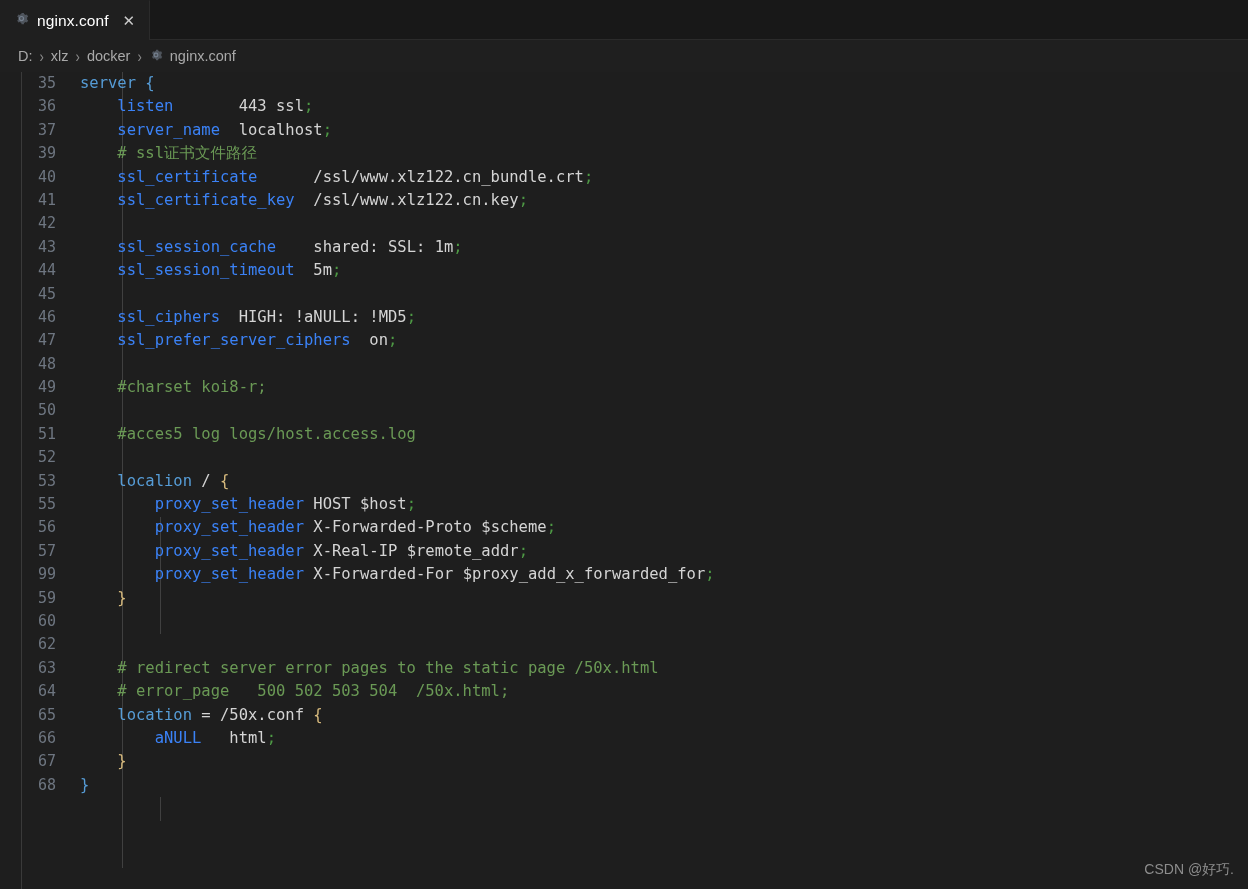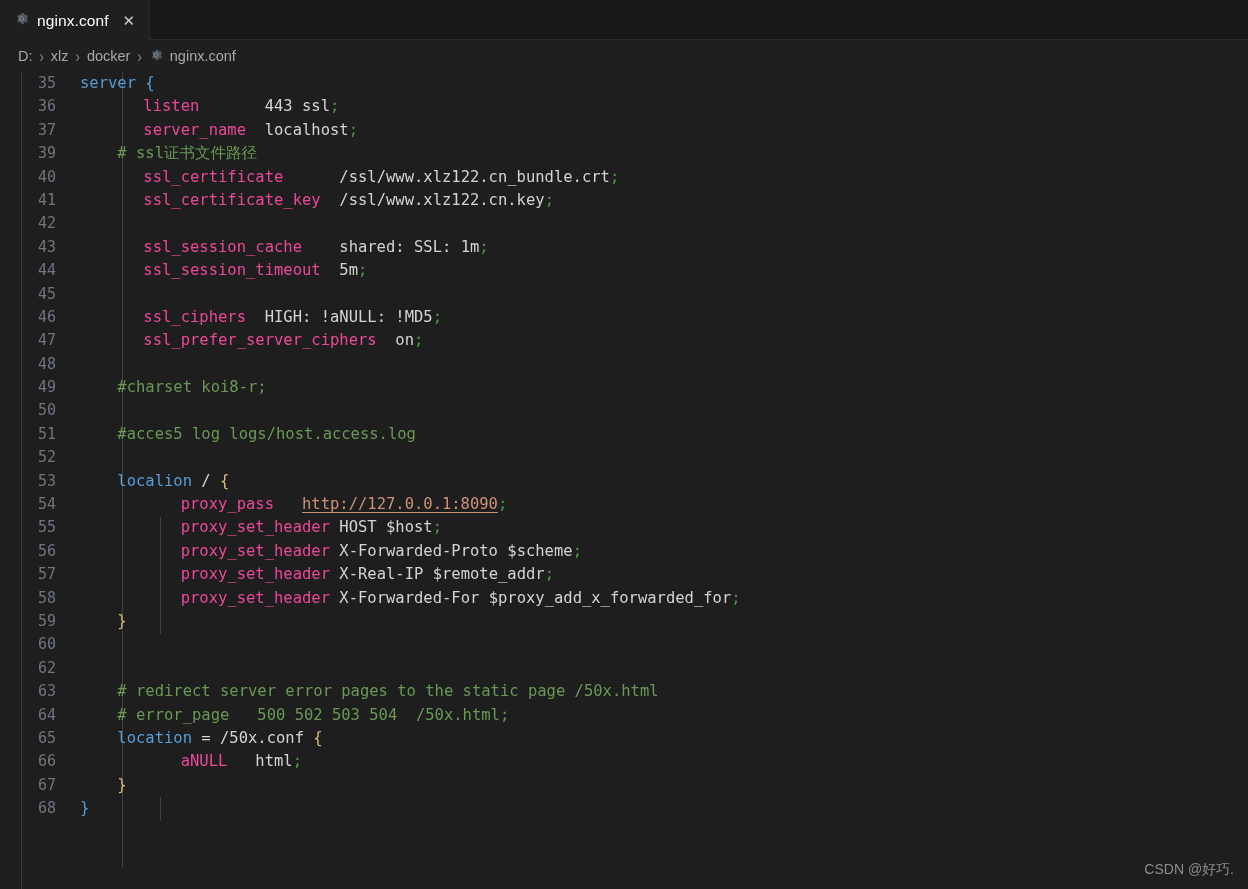--- a/index.html
+++ b/index.html
@@ -131,21 +131,21 @@
     background: #404040;
   }
   .guide-sep {
     position: absolute;
     width: 1px;
     background: #3a3a3a;
   }
 
   
   .kw      { color: #569cd6; }
-  .dir     { color: #ec4899; margin-left: 26px; }
+  .dir     { color: #3b82f6; }
   .plain   { color: #d4d4d4; }
   .cmt     { color: #6a9955; }
   .semi    { color: #4e9a45; }
   .brace-y { color: #d7ba7d; }
   .brace-b { color: #569cd6; }
   .link    { color: #ce9178; text-decoration: underline; text-underline-offset: 3px; }
 
   
   #watermark {
     position: absolute;
@@ -224,25 +224,24 @@
       <div class="row"><span class="ln">44</span><span class="gutter-gap"></span><span class="code">    <span class="dir">ssl_session_timeout</span>  <span class="plain">5m</span><span class="semi">;</span></span></div>
       <div class="row"><span class="ln">45</span><span class="gutter-gap"></span><span class="code"></span></div>
       <div class="row"><span class="ln">46</span><span class="gutter-gap"></span><span class="code">    <span class="dir">ssl_ciphers</span>  <span class="plain">HIGH:</span> <span class="plain">!aNULL:</span> <span class="plain">!MD5</span><span class="semi">;</span></span></div>
       <div class="row"><span class="ln">47</span><span class="gutter-gap"></span><span class="code">    <span class="dir">ssl_prefer_server_ciphers</span>  <span class="plain">on</span><span class="semi">;</span></span></div>
       <div class="row"><span class="ln">48</span><span class="gutter-gap"></span><span class="code"></span></div>
       <div class="row"><span class="ln">49</span><span class="gutter-gap"></span><span class="code">    <span class="cmt">#charset koi8-r;</span></span></div>
       <div class="row"><span class="ln">50</span><span class="gutter-gap"></span><span class="code"></span></div>
       <div class="row"><span class="ln">51</span><span class="gutter-gap"></span><span class="code">    <span class="cmt">#acces5 log logs/host.access.log</span></span></div>
       <div class="row"><span class="ln">52</span><span class="gutter-gap"></span><span class="code"></span></div>
       <div class="row"><span class="ln">53</span><span class="gutter-gap"></span><span class="code">    <span class="kw">localion</span> <span class="plain">/</span> <span class="brace-y">{</span></span></div>
-      <div class="row"><span class="ln">54</span><span class="gutter-gap"></span><span class="code">        <span class="dir">proxy_pass</span>   <span class="link">http://127.0.0.1:8090</span><span class="semi">;</span></span></div>
       <div class="row"><span class="ln">55</span><span class="gutter-gap"></span><span class="code">        <span class="dir">proxy_set_header</span> <span class="plain">HOST</span> <span class="plain">$host</span><span class="semi">;</span></span></div>
       <div class="row"><span class="ln">56</span><span class="gutter-gap"></span><span class="code">        <span class="dir">proxy_set_header</span> <span class="plain">X-Forwarded-Proto</span> <span class="plain">$scheme</span><span class="semi">;</span></span></div>
       <div class="row"><span class="ln">57</span><span class="gutter-gap"></span><span class="code">        <span class="dir">proxy_set_header</span> <span class="plain">X-Real-IP</span> <span class="plain">$remote_addr</span><span class="semi">;</span></span></div>
-      <div class="row"><span class="ln">58</span><span class="gutter-gap"></span><span class="code">        <span class="dir">proxy_set_header</span> <span class="plain">X-Forwarded-For</span> <span class="plain">$proxy_add_x_forwarded_for</span><span class="semi">;</span></span></div>
+      <div class="row"><span class="ln">99</span><span class="gutter-gap"></span><span class="code">        <span class="dir">proxy_set_header</span> <span class="plain">X-Forwarded-For</span> <span class="plain">$proxy_add_x_forwarded_for</span><span class="semi">;</span></span></div>
       <div class="row"><span class="ln">59</span><span class="gutter-gap"></span><span class="code">    <span class="brace-y">}</span></span></div>
       <div class="row"><span class="ln">60</span><span class="gutter-gap"></span><span class="code"></span></div>
       <div class="row"><span class="ln">62</span><span class="gutter-gap"></span><span class="code"></span></div>
       <div class="row"><span class="ln">63</span><span class="gutter-gap"></span><span class="code">    <span class="cmt"># redirect server error pages to the static page /50x.html</span></span></div>
       <div class="row"><span class="ln">64</span><span class="gutter-gap"></span><span class="code">    <span class="cmt"># error_page   500 502 503 504  /50x.html;</span></span></div>
       <div class="row"><span class="ln">65</span><span class="gutter-gap"></span><span class="code">    <span class="kw">location</span> <span class="plain">=</span> <span class="plain">/50x.conf</span> <span class="brace-y">{</span></span></div>
       <div class="row"><span class="ln">66</span><span class="gutter-gap"></span><span class="code">        <span class="dir">aNULL</span>   <span class="plain">html</span><span class="semi">;</span></span></div>
       <div class="row"><span class="ln">67</span><span class="gutter-gap"></span><span class="code">    <span class="brace-y">}</span></span></div>
       <div class="row"><span class="ln">68</span><span class="gutter-gap"></span><span class="code"><span class="brace-b">}</span></span></div>
     </div>

